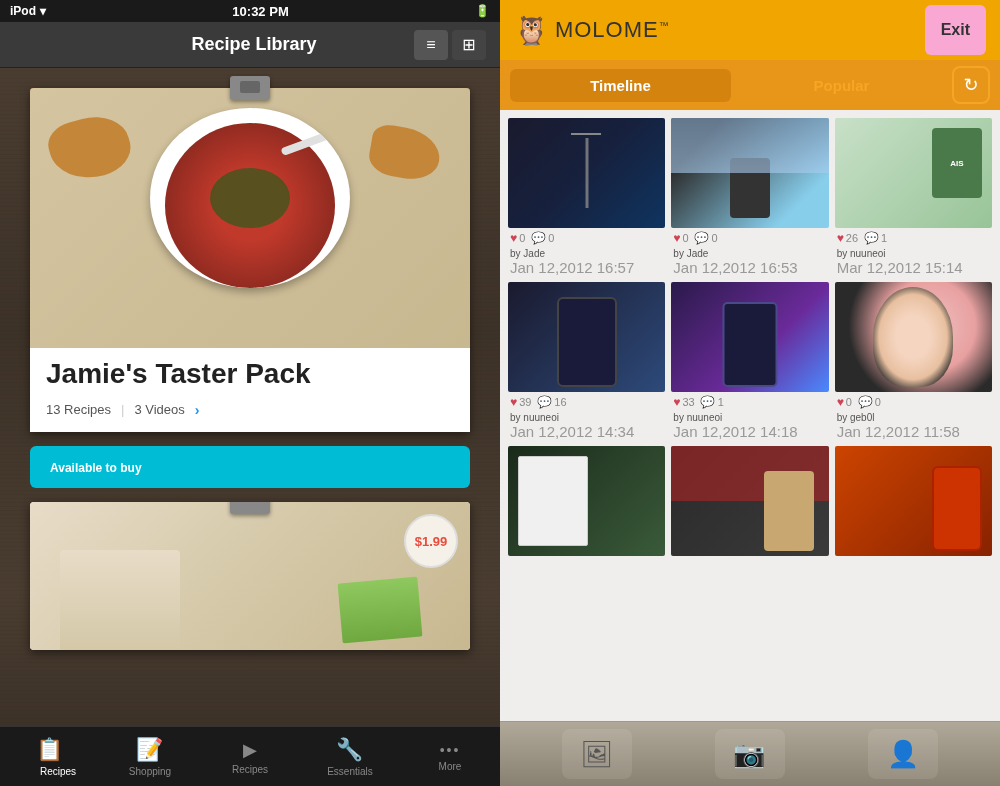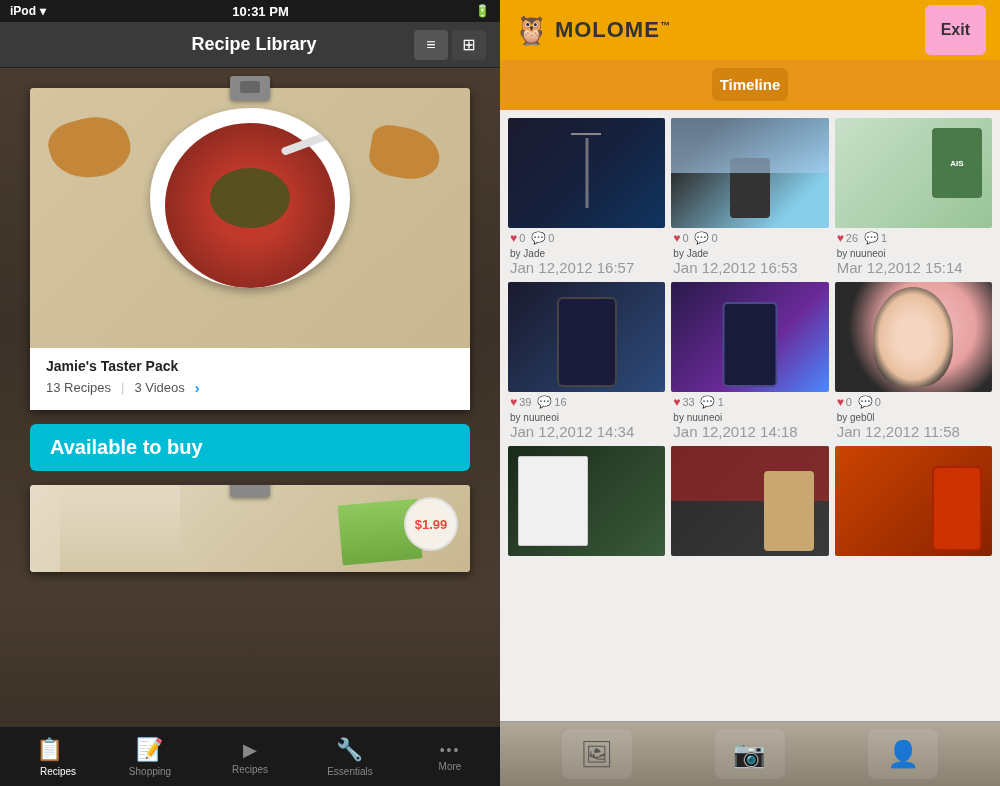--- a/index.html
+++ b/index.html
@@ -163,24 +163,24 @@
       width: 80px; height: 60px;
       background: #c4873a;
       border-radius: 40% 60% 50% 70%;
       transform: rotate(-15deg);
     }
     .card-info {
       padding: 10px 16px 14px;
       background: white;
     }
     .card-title {
-      font-size: 14px;
+      font-size: 28px;
       font-weight: 700;
       color: #222;
-      margin-bottom: 6px;
+      margin-bottom: 12px;
     }
     .card-meta {
       display: flex;
       align-items: flex-start;
       gap: 10px;
       font-size: 13px;
       color: #555;
     }
     .card-meta-divider {
       color: #ccc;
@@ -195,33 +195,33 @@
     .buy-banner {
       margin: 14px 30px;
       background: #00bcd4;
       border-radius: 6px;
       padding: 12px 20px;
       z-index: 2;
       position: relative;
     }
     .buy-text {
       color: white;
-      font-size: 20px;
+      font-size: 12px;
       font-weight: 600;
     }
 
     
     .recipe-card-2 {
       position: relative;
       margin: 0 30px;
       background: white;
       border-radius: 4px;
       box-shadow: 0 3px 10px rgba(0,0,0,0.5);
       z-index: 2;
-      height: 87px;
+      height: 148px;
       overflow: hidden;
     }
     .card2-image {
       width: 100%;
       height: 100%;
       background: linear-gradient(135deg, #e8dcc8 0%, #d4c8a8 50%, #c8b890 100%);
       position: relative;
     }
     .price-badge {
       position: absolute;
@@ -298,21 +298,21 @@
     .molome-logo {
       display: flex;
       align-items: center;
       gap: 6px;
     }
     .molome-owl {
       font-size: 28px;
     }
     .molome-name {
       font-size: 22px;
-      font-weight: 700;
+      font-weight: 400;
       color: #333;
       letter-spacing: 1px;
     }
     .molome-tm {
       font-size: 10px;
       color: #333;
       vertical-align: super;
     }
     .exit-btn {
       background: #f9a8d4;
@@ -326,21 +326,20 @@
     }
 
     
     .molome-tabs {
       background: #e8961a;
       display: flex;
       align-items: center;
       padding: 8px 10px;
       gap: 0;
       height: 50px;
-      flex-direction: column;
     }
     .tab-btn {
       flex: 1;
       padding: 8px;
       border-radius: 6px;
       border: none;
       font-size: 15px;
       font-weight: 600;
       cursor: pointer;
       text-align: center;
@@ -501,21 +500,21 @@
 </head>
 <body>
 
 <div class="left-panel">
 
   <div class="status-bar">
     <div class="status-left">
       <span>iPod</span>
       <span>▾</span>
     </div>
-    <div class="status-center">10:31 PM</div>
+    <div class="status-center">10:32 PM</div>
     <div class="status-right">
       <span>🔋</span>
     </div>
   </div>
 
   <div class="left-header">
     <div style="width:80px"></div>
     <div class="left-header-title">Recipe Library</div>
     <div class="view-toggle">
       <button class="view-btn">

